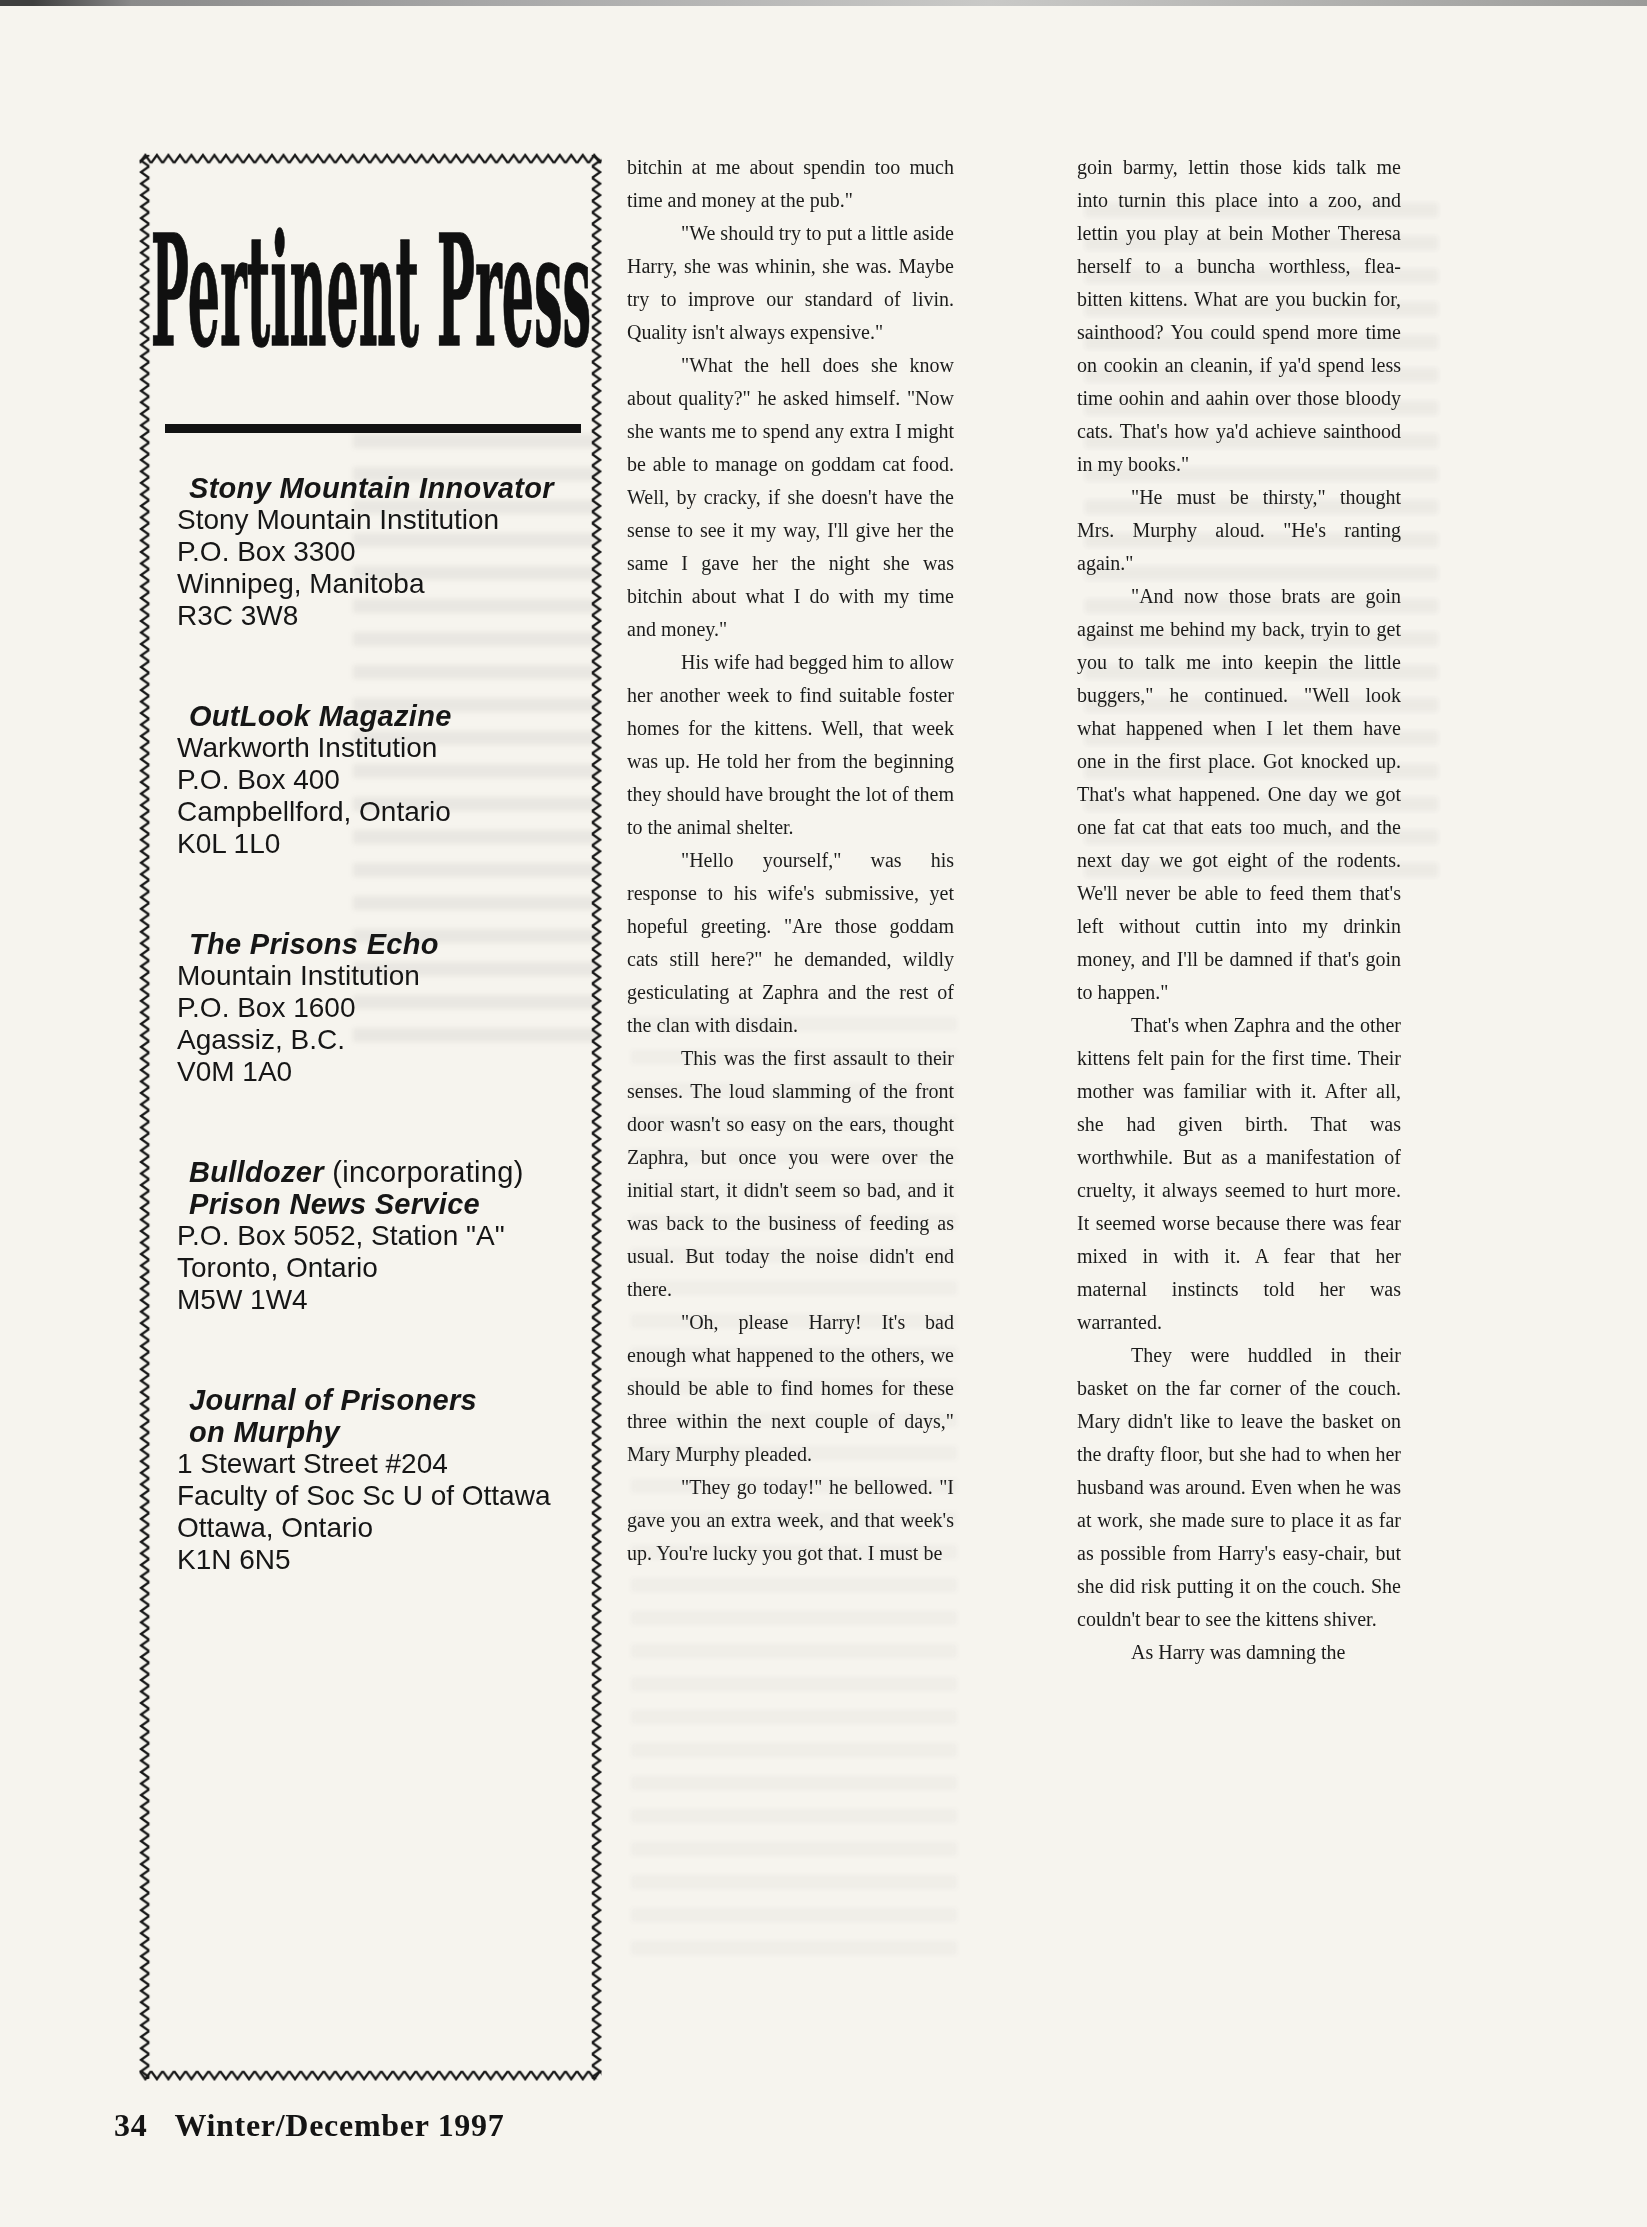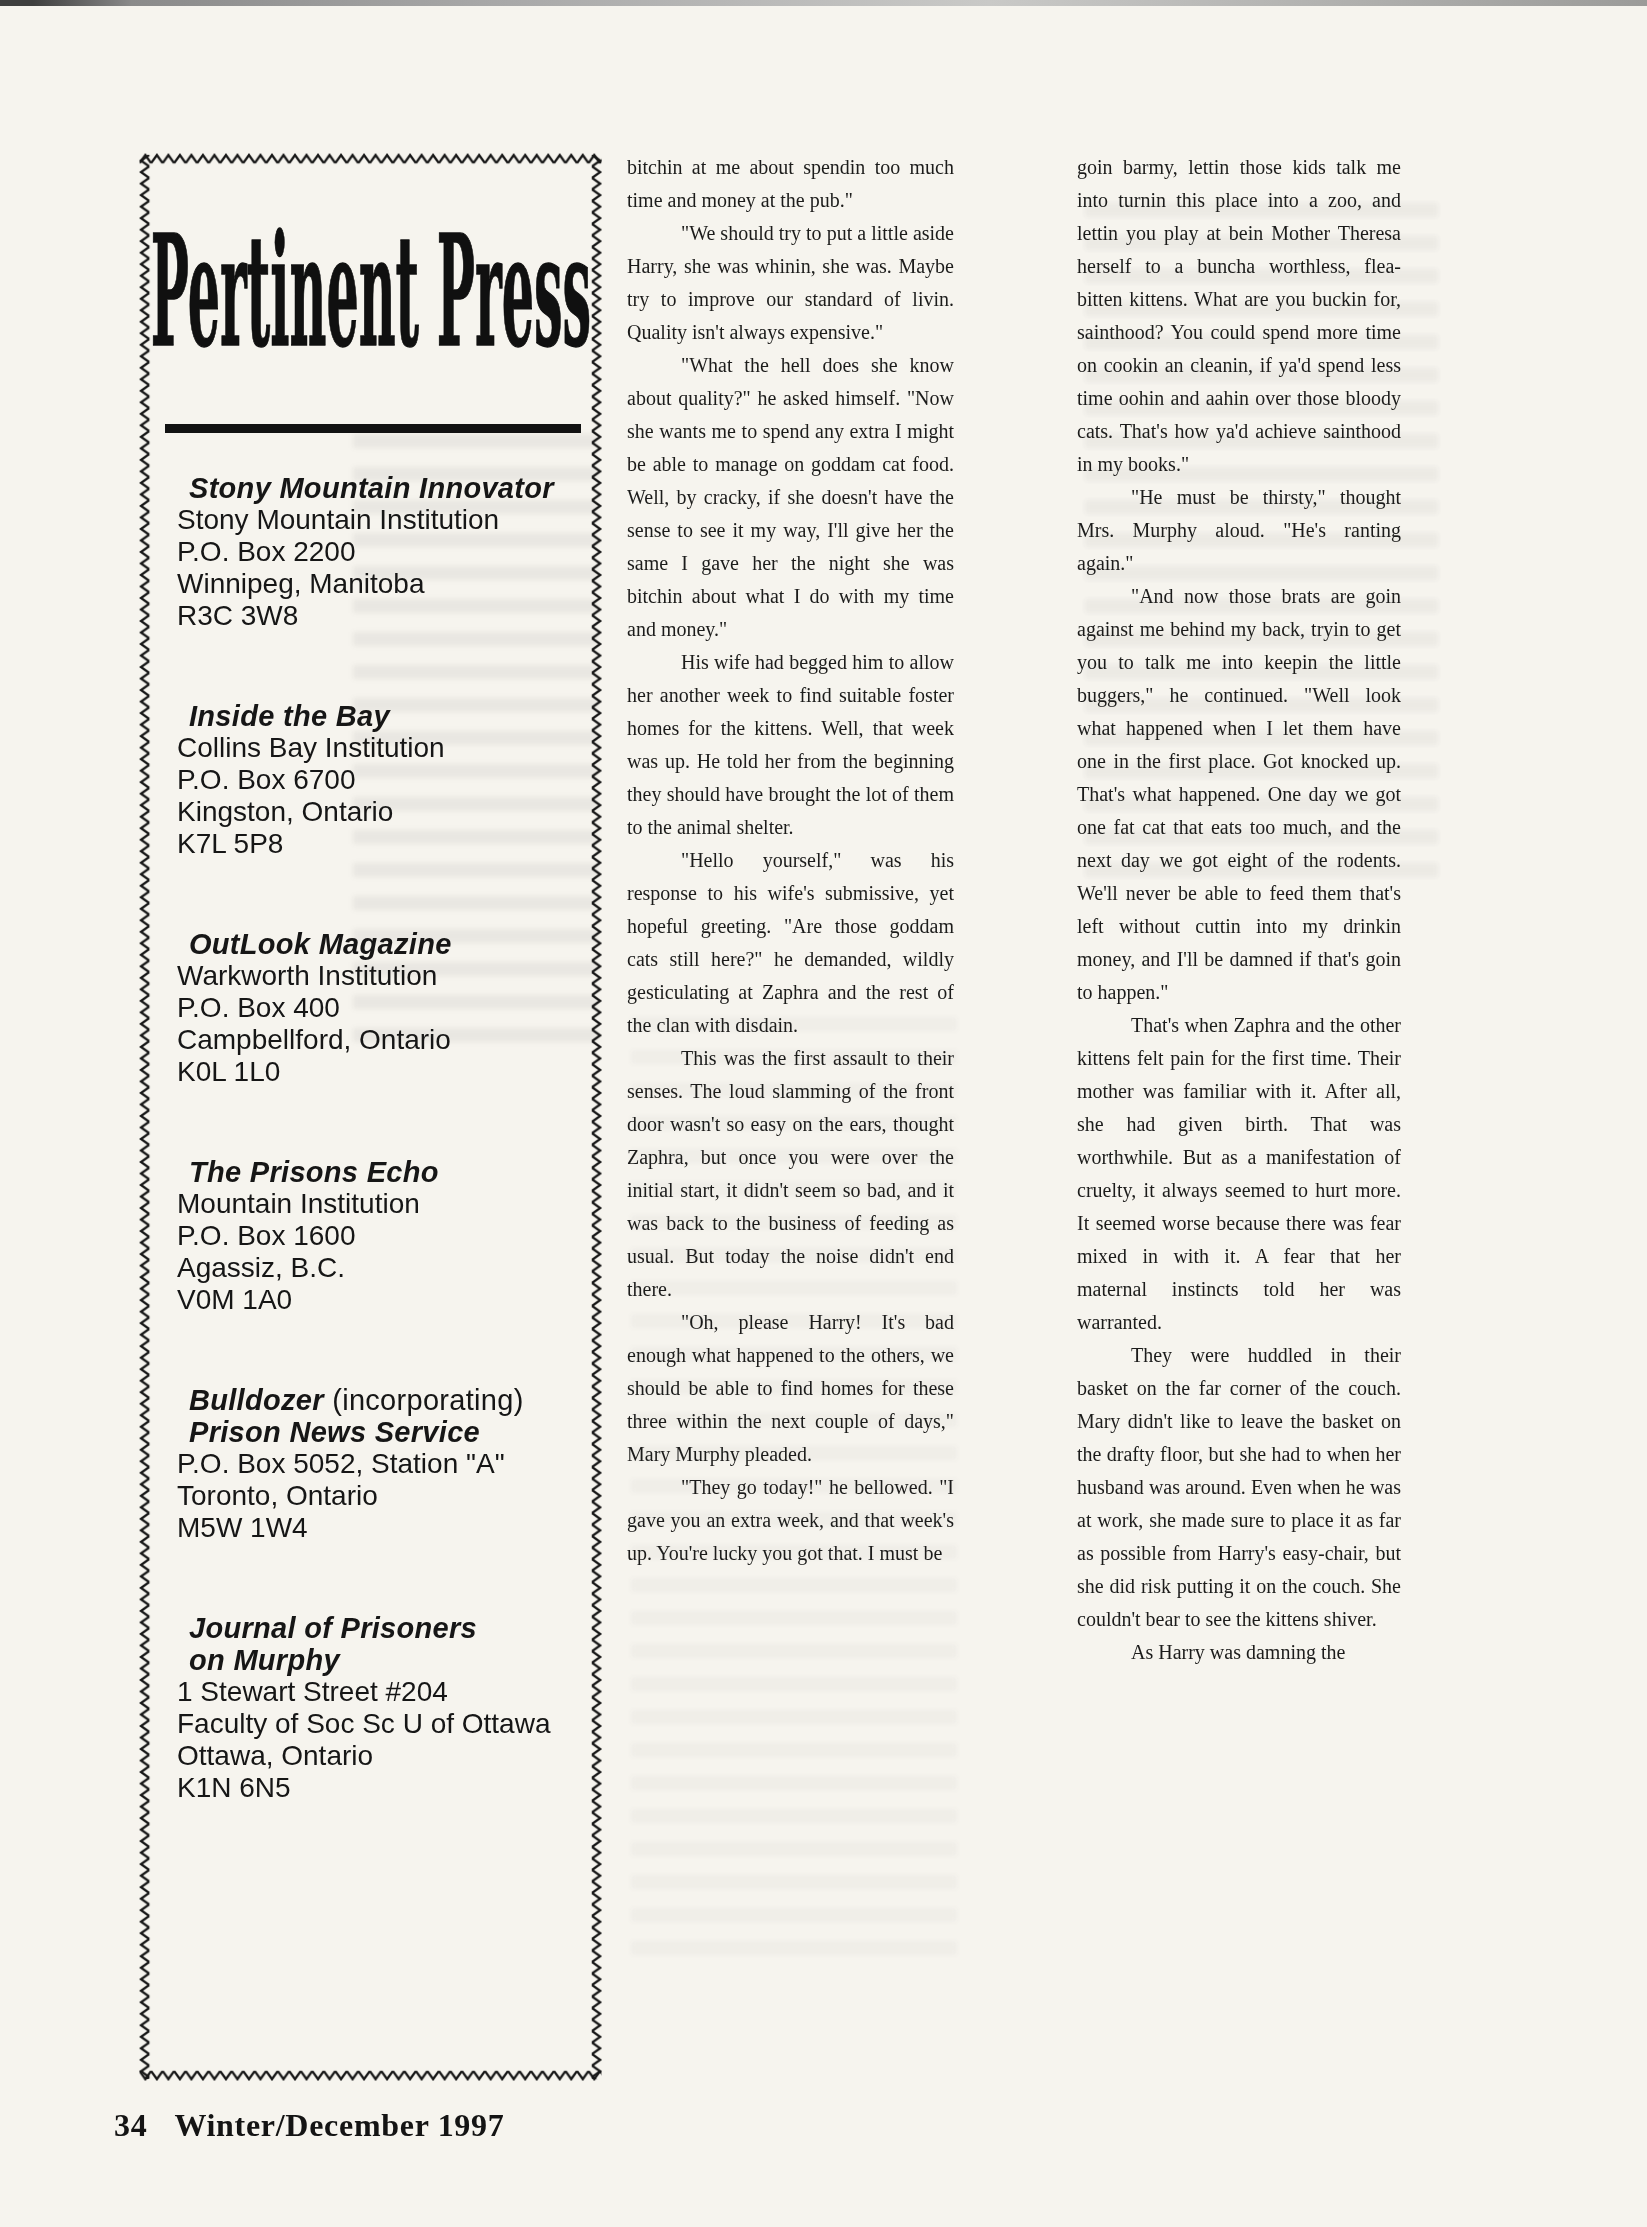--- a/index.html
+++ b/index.html
@@ -137,33 +137,25 @@
       </svg>
     </div>
     <div class="logo-rule"></div>
 
     <div class="pub-list">
 
       <div class="pub">
         <div class="pub-title"><span class="t-main">Stony Mountain Innovator</span></div>
 
         <div class="pub-line">Stony Mountain Institution</div>
-        <div class="pub-line">P.O. Box 2200</div>
+        <div class="pub-line">P.O. Box 3300</div>
         <div class="pub-line">Winnipeg, Manitoba</div>
         <div class="pub-line">R3C 3W8</div>
       </div>
 
-      <div class="pub">
-        <div class="pub-title"><span class="t-main">Inside the Bay</span></div>
-
-        <div class="pub-line">Collins Bay Institution</div>
-        <div class="pub-line">P.O. Box 6700</div>
-        <div class="pub-line">Kingston, Ontario</div>
-        <div class="pub-line">K7L 5P8</div>
-      </div>
 
       <div class="pub">
         <div class="pub-title"><span class="t-main">OutLook Magazine</span></div>
 
         <div class="pub-line">Warkworth Institution</div>
         <div class="pub-line">P.O. Box 400</div>
         <div class="pub-line">Campbellford, Ontario</div>
         <div class="pub-line">K0L 1L0</div>
       </div>
 

